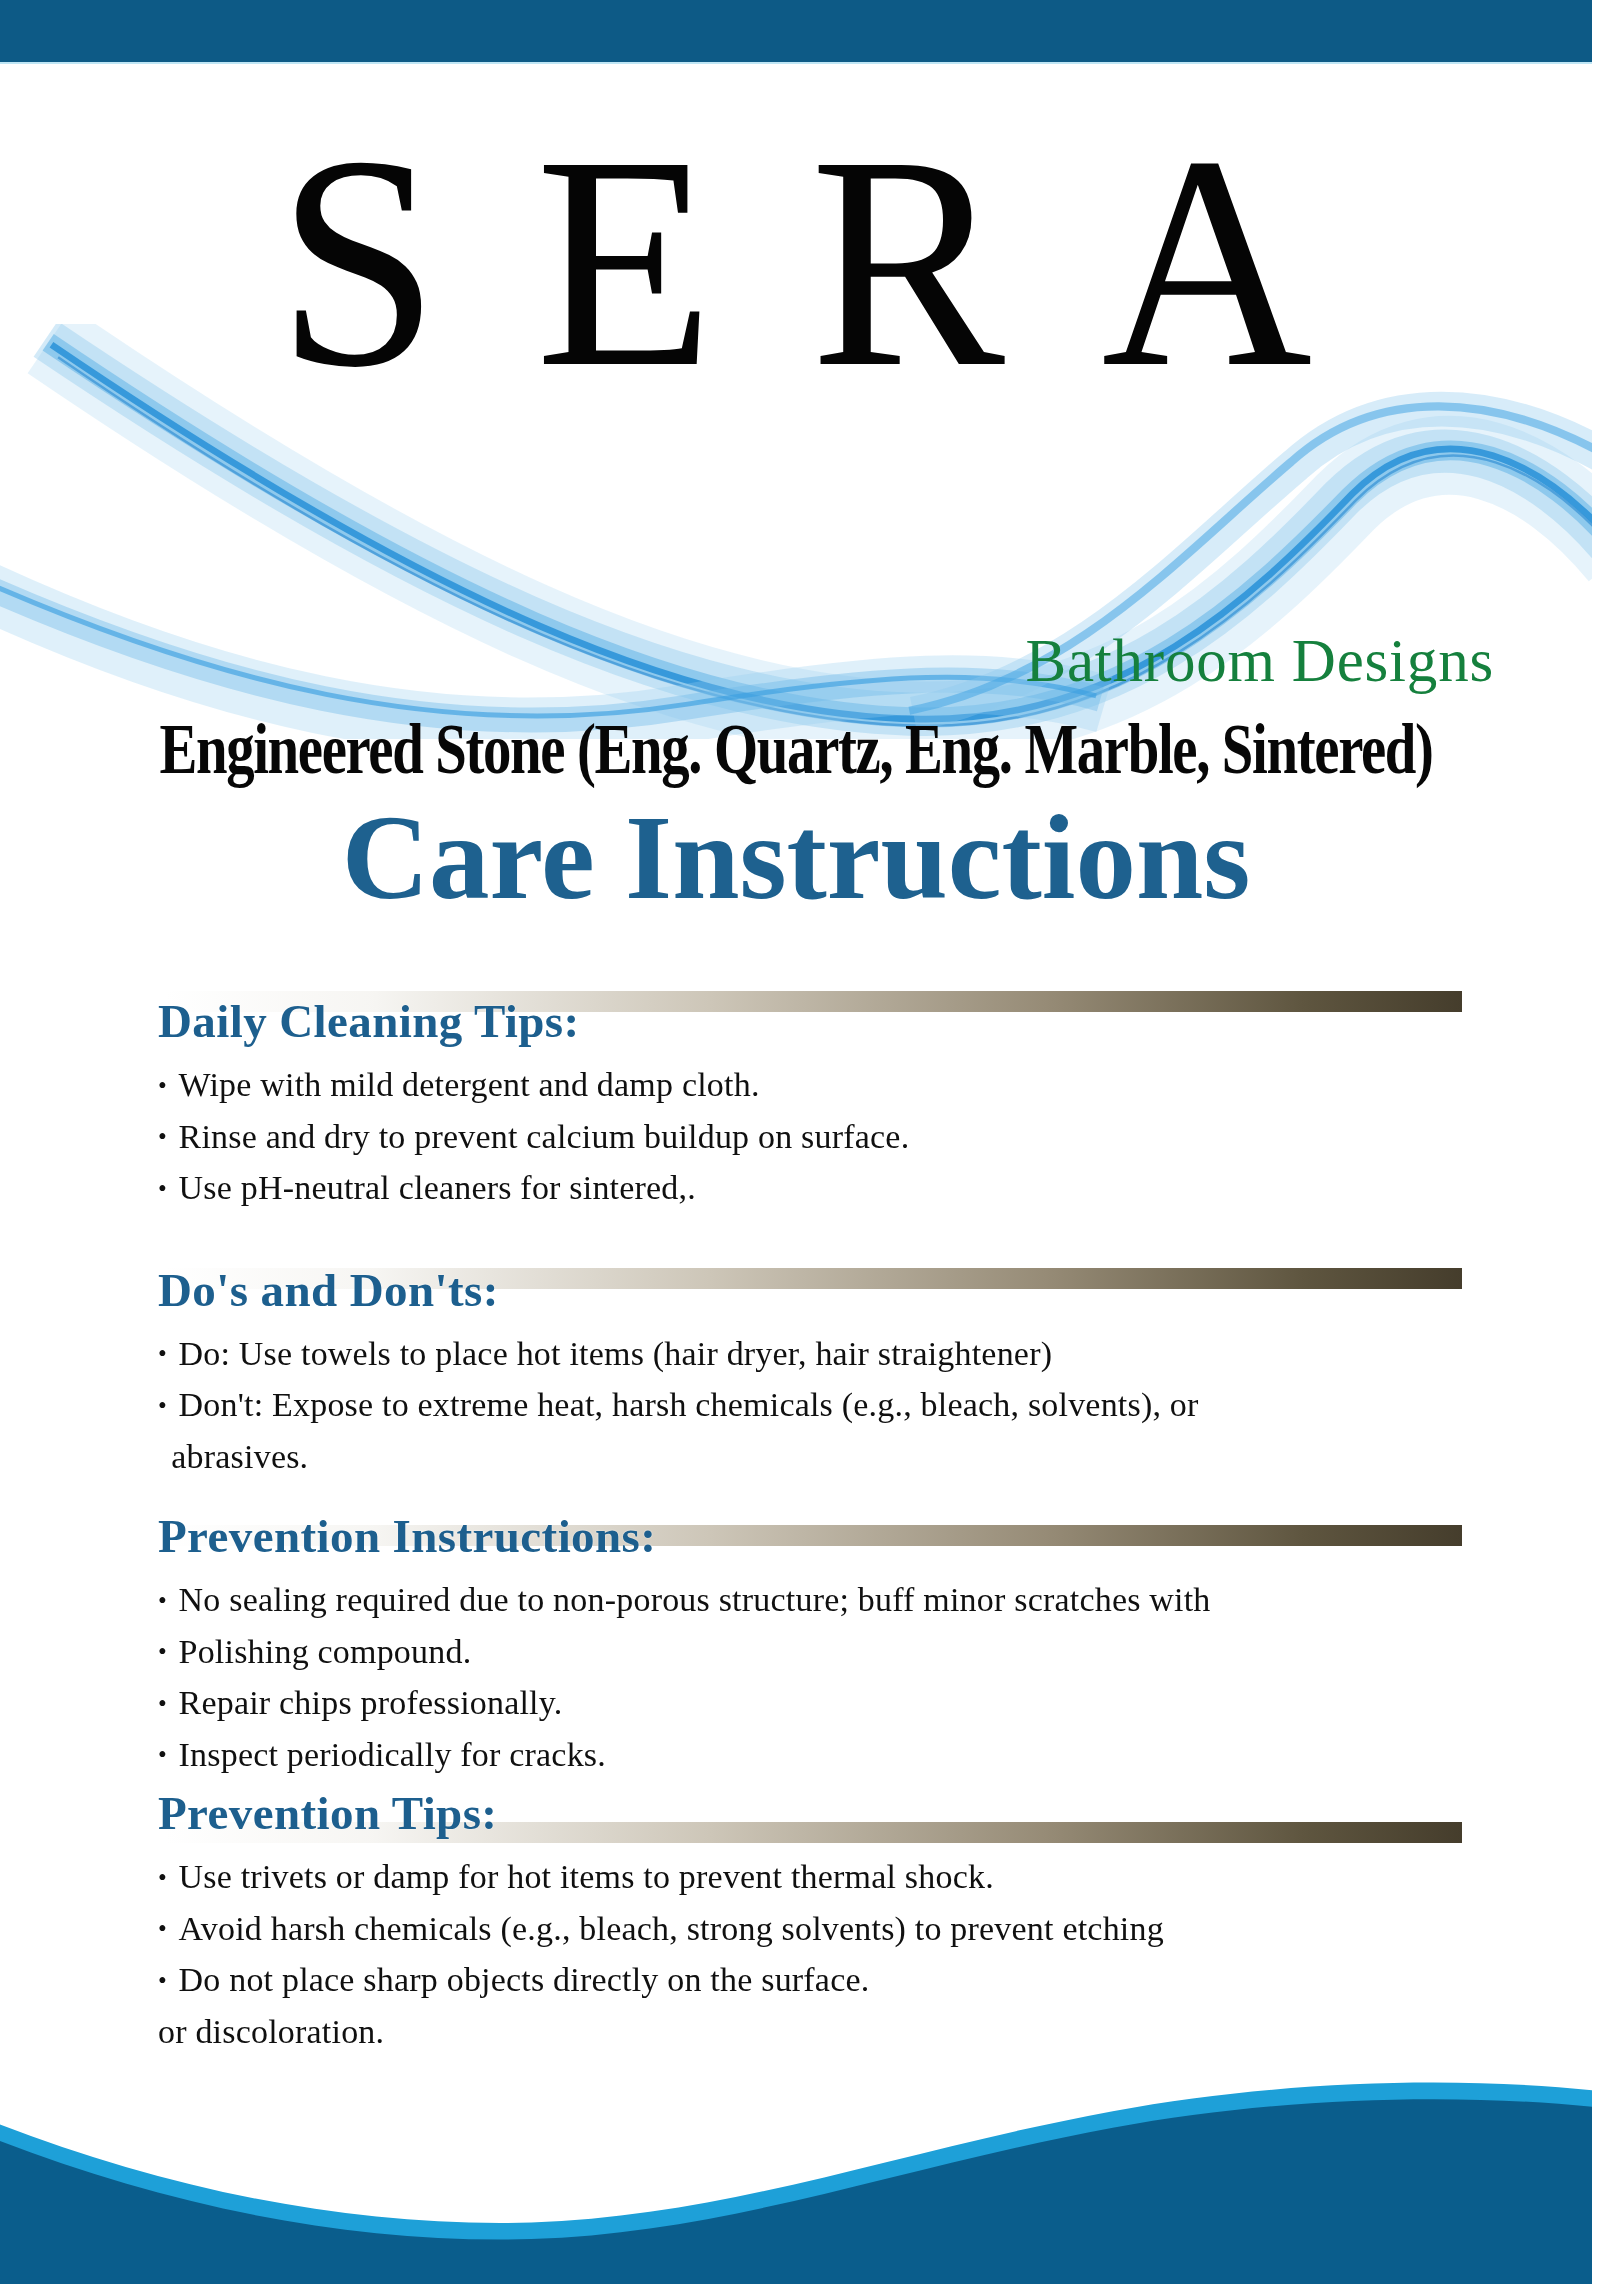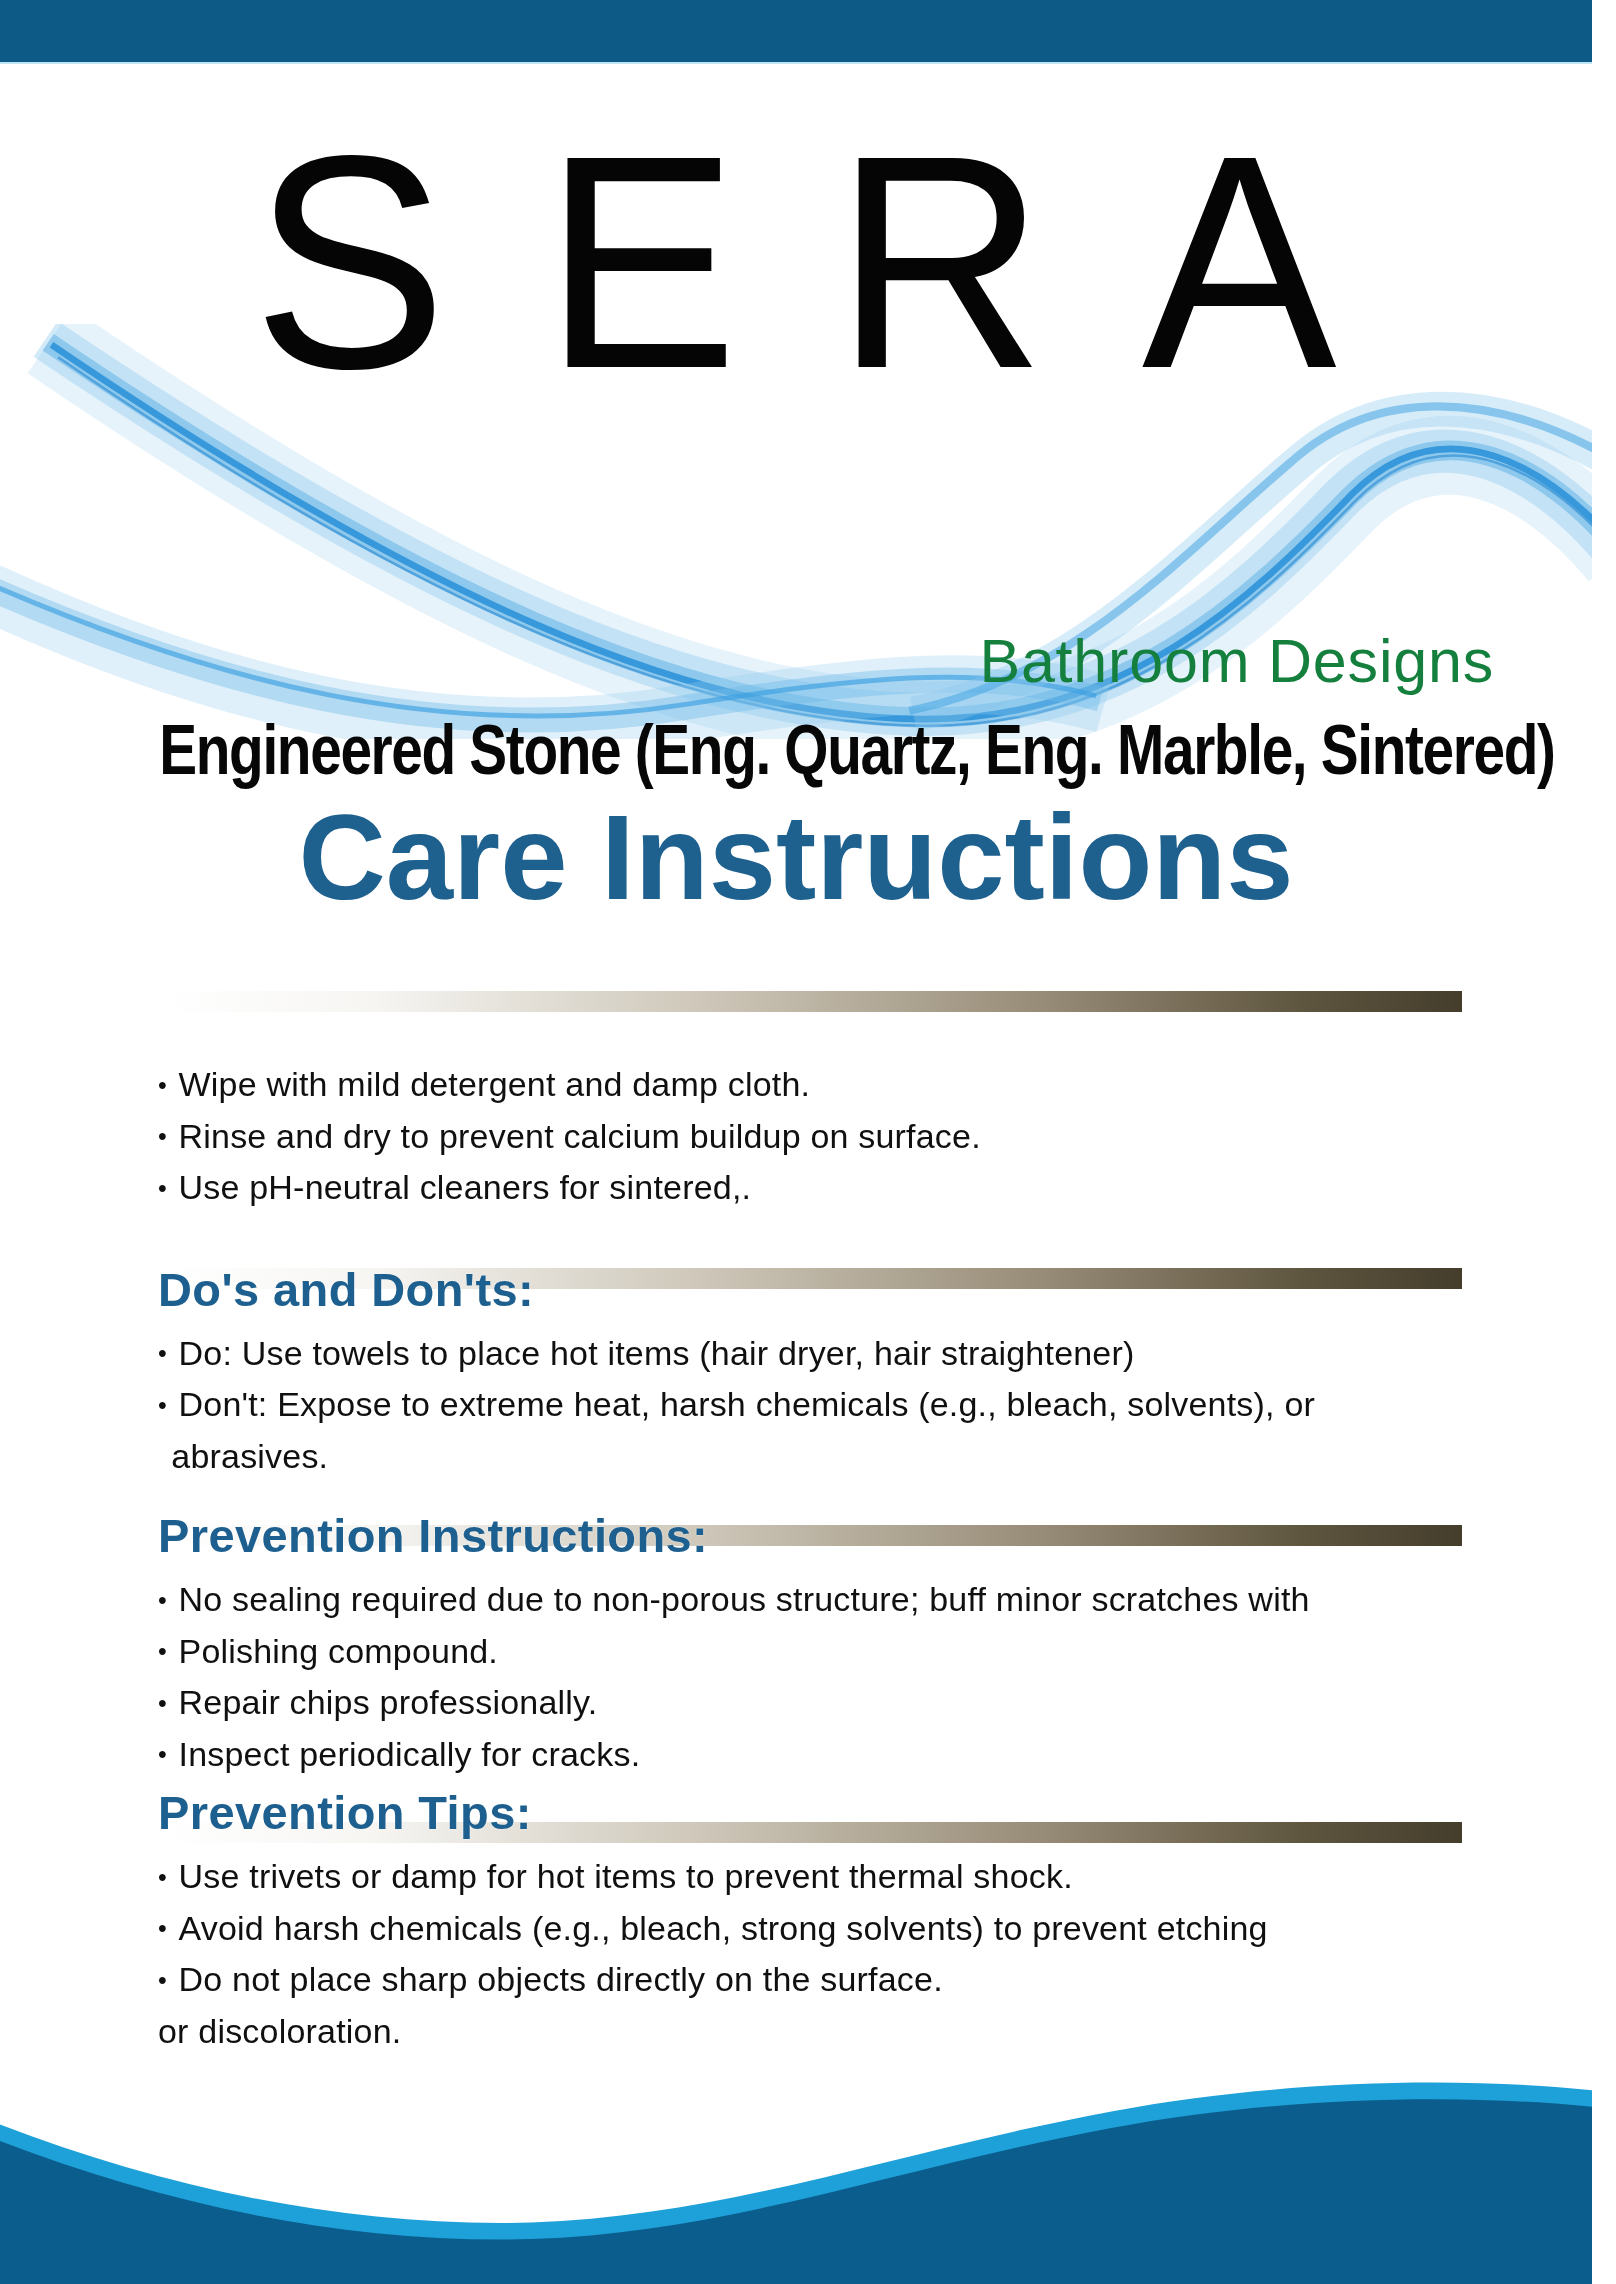--- a/index.html
+++ b/index.html
@@ -1,21 +1,21 @@
 <!DOCTYPE html>
 <html style="font-size:13.3px"><head>
 <meta charset="utf-8">
 <style>
   html,body{margin:0;padding:0;background:#ffffff;}
   .page{
     position:relative;
     width:1592px;height:2284px;
     background:#ffffff;
     overflow:hidden;
-    font-family:Liberation Sans, sans-serif;
+    font-family:Liberation Serif, serif;
   }
   
   .top-bar{
     position:absolute;top:0;left:0;width:1616px;height:62px;
     background:#0d5a86;
     border-bottom:2.5px solid #bfe6f5;
   }
   
   .logo{
     position:absolute;top:125px;left:0;width:100%;
@@ -126,20 +126,21 @@
 
   <div class="subtitle">Engineered Stone (Eng. Quartz, Eng. Marble, Sintered)</div>
 
   <div class="main-title">Care Instructions</div>
 
   <div class="content">
 
     <section class="sec-s0">
       <div class="sec-head">
         <span class="sec-bar bar-pos-0"></span>
+        <h2>Daily Cleaning Tips:</h2>
       </div>
       <p class="line"><span class="dot">•</span><span>Wipe with mild detergent and damp cloth.</span></p>
       <p class="line"><span class="dot">•</span><span>Rinse and dry to prevent calcium buildup on surface.</span></p>
       <p class="line"><span class="dot">•</span><span>Use pH-neutral cleaners for sintered,.</span></p>
     </section>
 
     <section class="sec-s1">
       <div class="sec-head">
         <span class="sec-bar bar-pos-1"></span>
         <h2>Do's and Don'ts:</h2>

